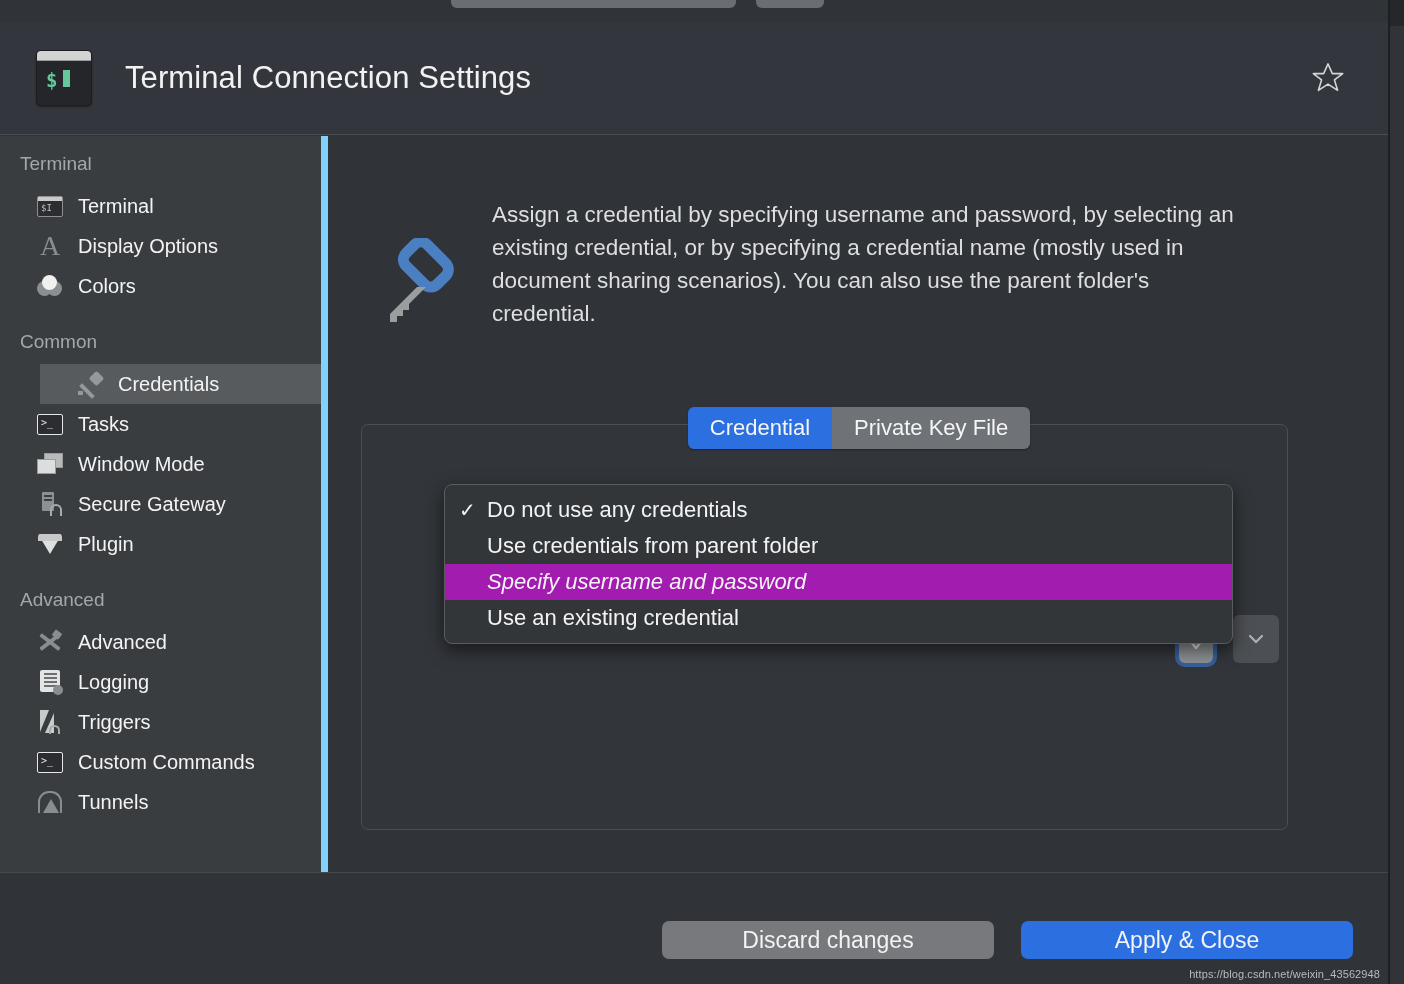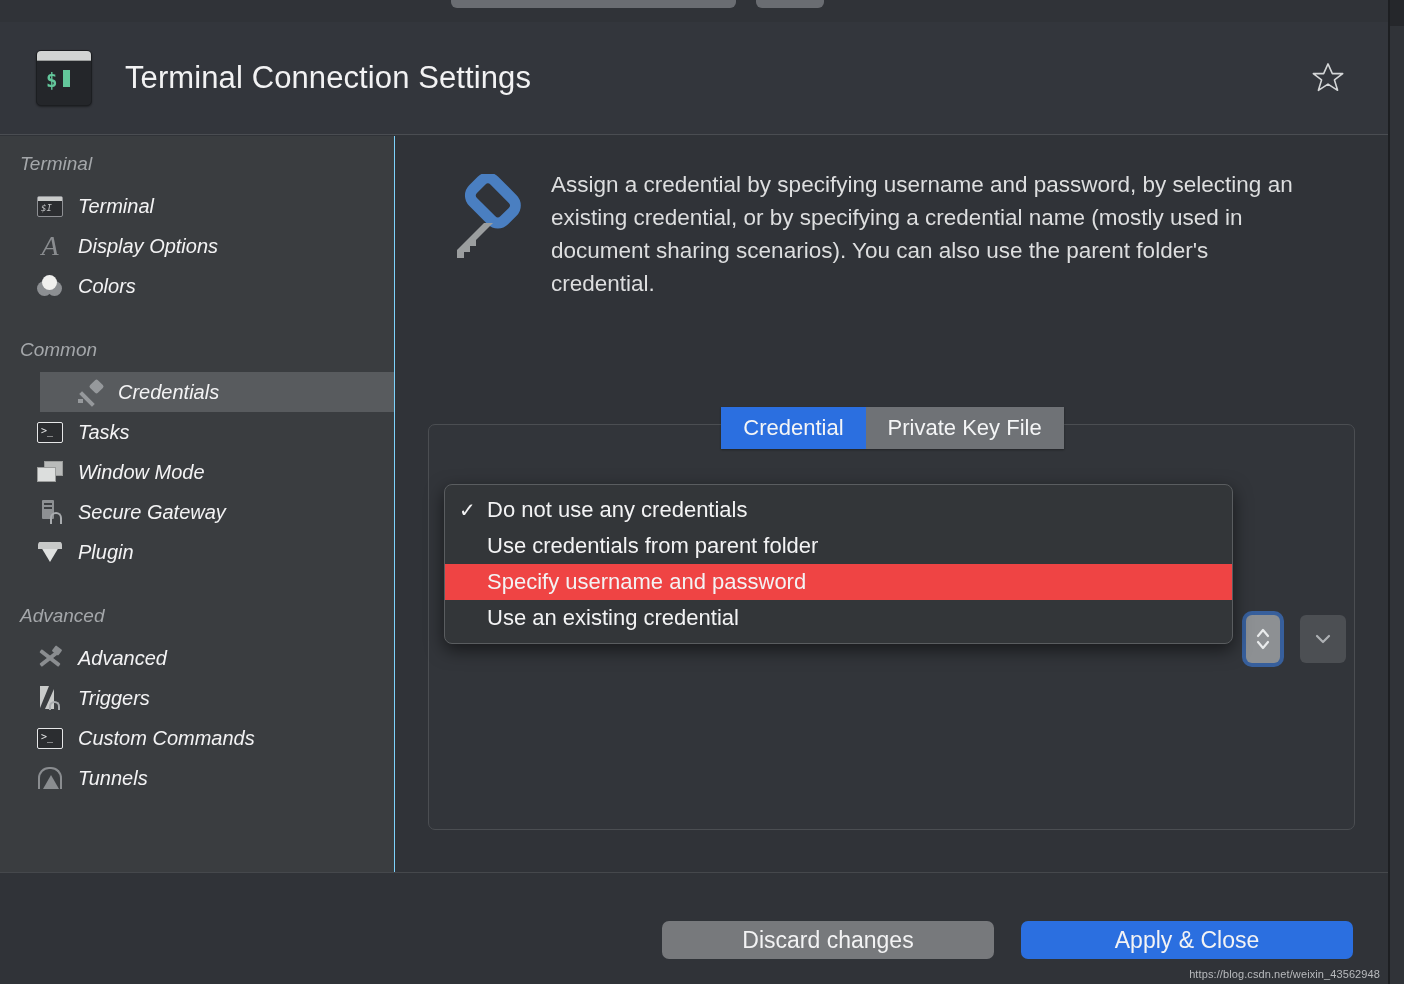--- a/index.html
+++ b/index.html
@@ -106,34 +106,33 @@
   
   .body-area {
     position: absolute;
     left: 0; top: 136px;
     width: 1390px; height: 736px;
     display: flex;
   }
 
   
   .sidebar {
-    width: 395px;
+    width: 328px;
     height: 100%;
     background: #3a3d40;
-    border-right: 1px solid #7dd3fc;
+    border-right: 7px solid #7dd3fc;
     padding-top: 14px;
     overflow: hidden;
     flex: none;
-    font-style: italic;
   }
   .group-label {
     color: #a4a7aa;
     font-size: 19px;
     padding: 0 0 0 20px;
-    margin-top: 32px;
+    margin-top: 24px;
     margin-bottom: 10px;
     height: 24px;
     line-height: 24px;
   }
   .group-label.first { margin-top: 2px; }
   .nav-item {
     display: flex;
     align-items: center;
     height: 40px;
     padding-left: 36px;
@@ -334,22 +333,23 @@
 
   
   .content {
     flex: 1;
     position: relative;
     background: #303338;
   }
 
   .desc-row {
     display: flex;
-    align-items: flex-start;
-    padding: 32px 30px 0 48px;
+    align-items: flex-end;
+    padding: 62px 30px 0 48px;
+    gap: 8px;
   }
   .key-big {
     position: relative;
     width: 96px; height: 92px;
     flex: none;
     margin-top: 6px;
   }
   .desc-text {
     margin-left: 12px;
     color: #dddedf;
@@ -362,21 +362,21 @@
   .tabs {
     position: absolute;
     left: 0; right: 0;
     top: 271px;
     display: flex;
     justify-content: center;
     z-index: 3;
   }
   .seg {
     display: flex;
-    border-radius: 0;
+    border-radius: 6px;
     overflow: hidden;
     box-shadow: 0 1px 2px rgba(0,0,0,.35);
   }
   .seg button {
     border: none;
     font-family: inherit;
     font-size: 22px;
     padding: 8px 22px 9px;
     color: #f4f5f6;
     cursor: pointer;
@@ -443,21 +443,21 @@
   .menu-item {
     height: 36px;
     display: flex;
     align-items: center;
     color: #f3f3f4;
     font-size: 22px;
     padding-left: 14px;
     cursor: default;
     white-space: nowrap;
   }
-  .menu-item.highlight { background: #ef4444; }
+  .menu-item.highlight { background: #a21caf; font-style: italic; }
   .menu-check {
     width: 28px;
     flex: none;
     font-size: 20px;
     color: #f3f3f4;
     text-align: left;
   }
 
   
   .footer {
@@ -630,20 +630,29 @@
           <span class="ico-tools">
               <i></i>
               <i></i>
               <i></i>
             </span>
         </span>
         <span class="nav-label">Advanced</span>
       </div>
 
 
+      <div class="nav-item">
+        <span class="nav-ico">
+          <span class="ico-log">
+              <span class="pad"></span>
+              <span class="dot"></span>
+            </span>
+        </span>
+        <span class="nav-label">Logging</span>
+      </div>
 
       <div class="nav-item">
         <span class="nav-ico">
           <span class="ico-bolt">
               <span class="b"></span>
               <span class="b2"></span>
               <span class="arc"></span>
             </span>
         </span>
         <span class="nav-label">Triggers</span>

